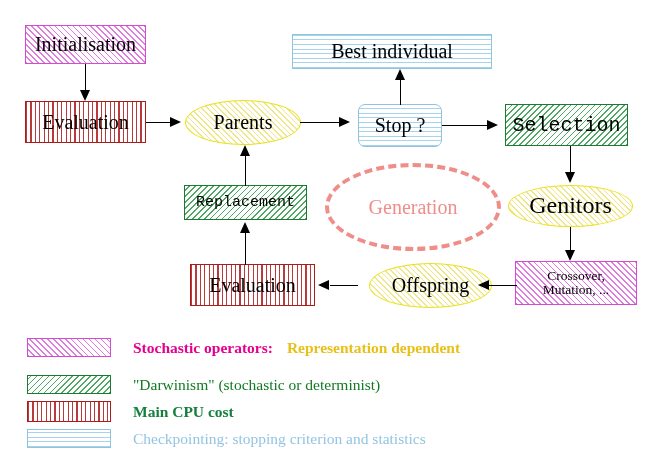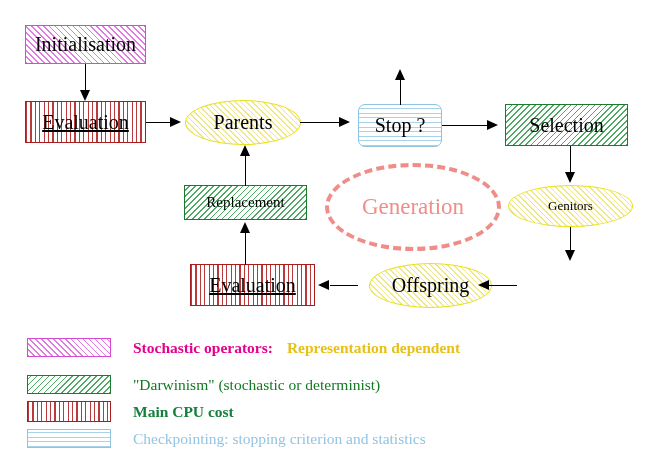--- a/index.html
+++ b/index.html
@@ -39,29 +39,29 @@
         #e07ae0 0px, #e07ae0 1.1px,
         rgba(255,255,255,0) 1.1px, rgba(255,255,255,0) 4.2px);
   }
   .hatch-green {
     border: 1.5px solid #1a7a2e;
     background-color: #ffffff;
     background-image: repeating-linear-gradient(
         -45deg,
         #4fa863 0px, #4fa863 1.1px,
         rgba(255,255,255,0) 1.1px, rgba(255,255,255,0) 4.2px);
+    font-family: Liberation Mono, monospace;
   }
   .hatch-red {
     border: 1.5px solid #a81c1c;
     background-color: #ffffff;
     background-image: repeating-linear-gradient(
         90deg,
         #b83a3a 0px, #b83a3a 1.2px,
         rgba(255,255,255,0) 1.2px, rgba(255,255,255,0) 4.4px);
-    text-decoration: underline;
   }
   .hatch-blue {
     border: 1.2px solid #8fc3e0;
     background-color: #ffffff;
     background-image: repeating-linear-gradient(
         0deg,
         #a8d3ea 0px, #a8d3ea 1.1px,
         rgba(255,255,255,0) 1.1px, rgba(255,255,255,0) 4.6px);
   }
   .hatch-yellow {
@@ -156,49 +156,56 @@
   </div>
 
   <div class="node hatch-red" style="left:25px; top:101px; width:121px; height:42px; font-size:20px;">
     <span>Evaluation</span>
   </div>
 
   <div class="node hatch-yellow ellipse" style="left:185px; top:100px; width:116px; height:45px; font-size:20px;text-align:right;">
     <span>Parents</span>
   </div>
 
+  <div class="node hatch-blue" style="left:292px; top:34px; width:200px; height:35px; font-size:20px;">
+    <span>Best individual</span>
+  </div>
 
   <div class="node hatch-blue rounded" style="left:358px; top:104px; width:84px; height:43px; font-size:20px;">
     <span>Stop ?</span>
   </div>
 
   <div class="node hatch-green" style="left:505px; top:104px; width:123px; height:42px; font-size:20px;">
     <span>Selection</span>
   </div>
 
   <div class="node hatch-green" style="left:184px; top:185px; width:123px; height:35px; font-size:15px;align-items:center;">
     <span>Replacement</span>
   </div>
 
-  <div class="dashed-ellipse" style="left:325px; top:163px; width:176px; height:88px; font-size:23px;">
+  <div class="dashed-ellipse" style="left:325px; top:163px; width:176px; height:88px; font-size:20px;">
     <span>Generation</span>
   </div>
 
-  <div class="node hatch-yellow ellipse" style="left:508px; top:185px; width:125px; height:42px; font-size:13px;">
+  <div class="node hatch-yellow ellipse" style="left:508px; top:185px; width:125px; height:42px; font-size:24px;">
     <span>Genitors</span>
   </div>
 
   <div class="node hatch-red" style="left:190px; top:264px; width:125px; height:42px; font-size:20px;">
     <span>Evaluation</span>
   </div>
 
   <div class="node hatch-yellow ellipse" style="left:369px; top:263px; width:123px; height:45px; font-size:20px;">
     <span>Offspring</span>
   </div>
 
+  <div class="node hatch-magenta" style="left:515px; top:261px; width:122px; height:44px; font-size:13.5px;">
+    <span>Crossover,
+Mutation, ...</span>
+  </div>
 
   <div class="edge edge-v" style="left:85px; top:64px; height:29px;"></div>
   <div class="arrow arrow-d" style="left:79.5px; top:90px;"></div>
 
   <div class="edge edge-h" style="left:146px; top:122px; width:27px;"></div>
   <div class="arrow arrow-r" style="left:170px; top:117px;"></div>
 
   <div class="edge edge-h" style="left:300px; top:122px; width:42px;"></div>
   <div class="arrow arrow-r" style="left:339px; top:117px;"></div>
 

